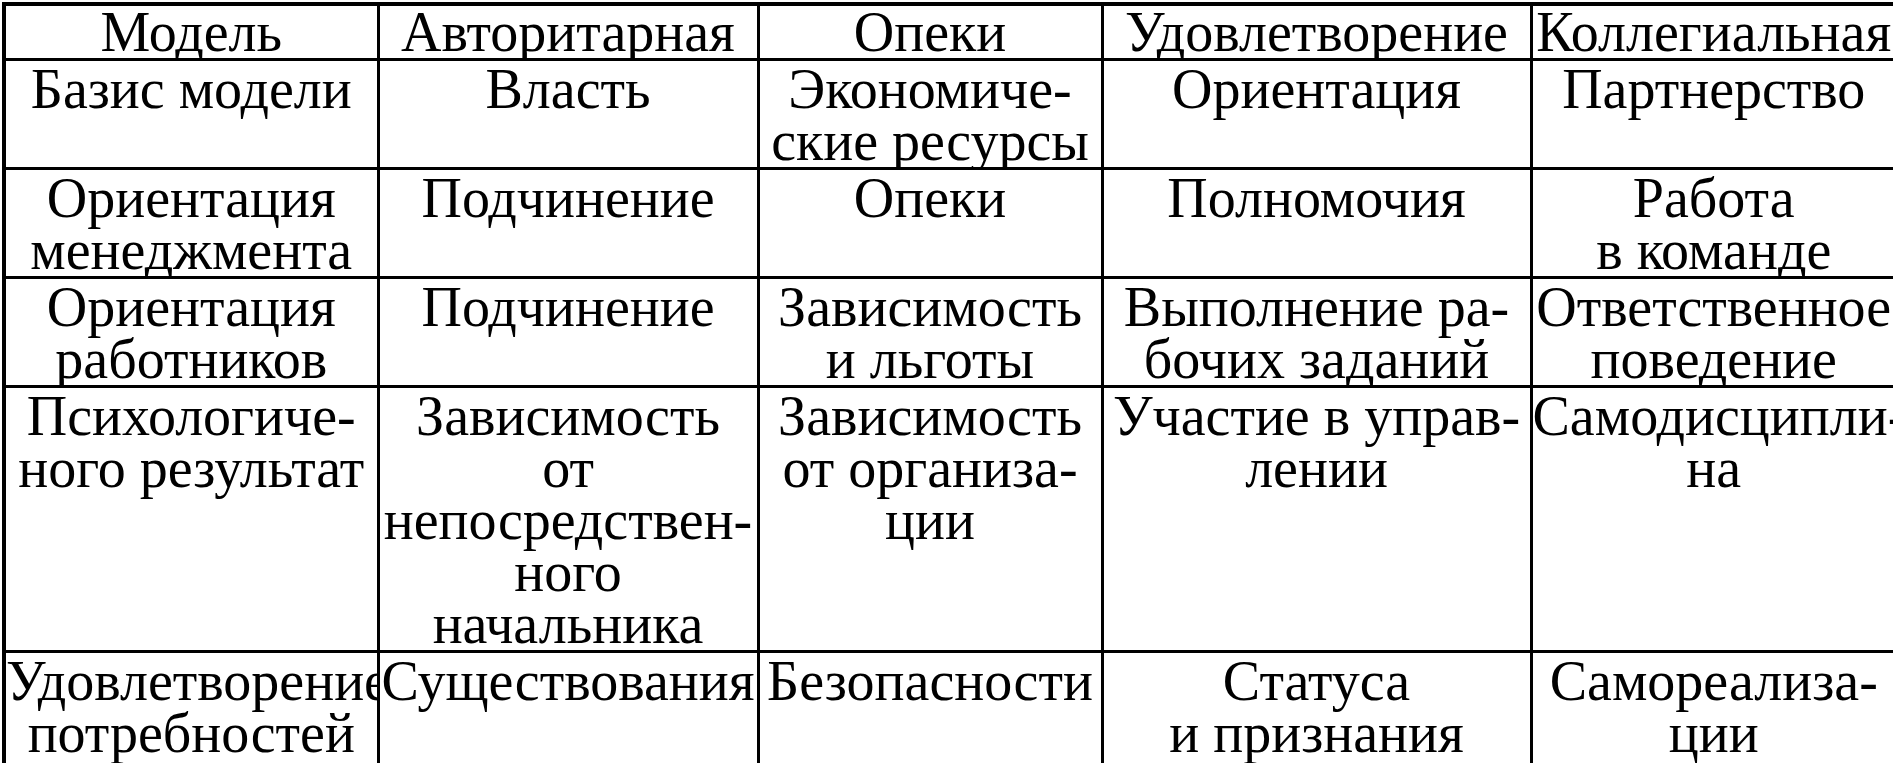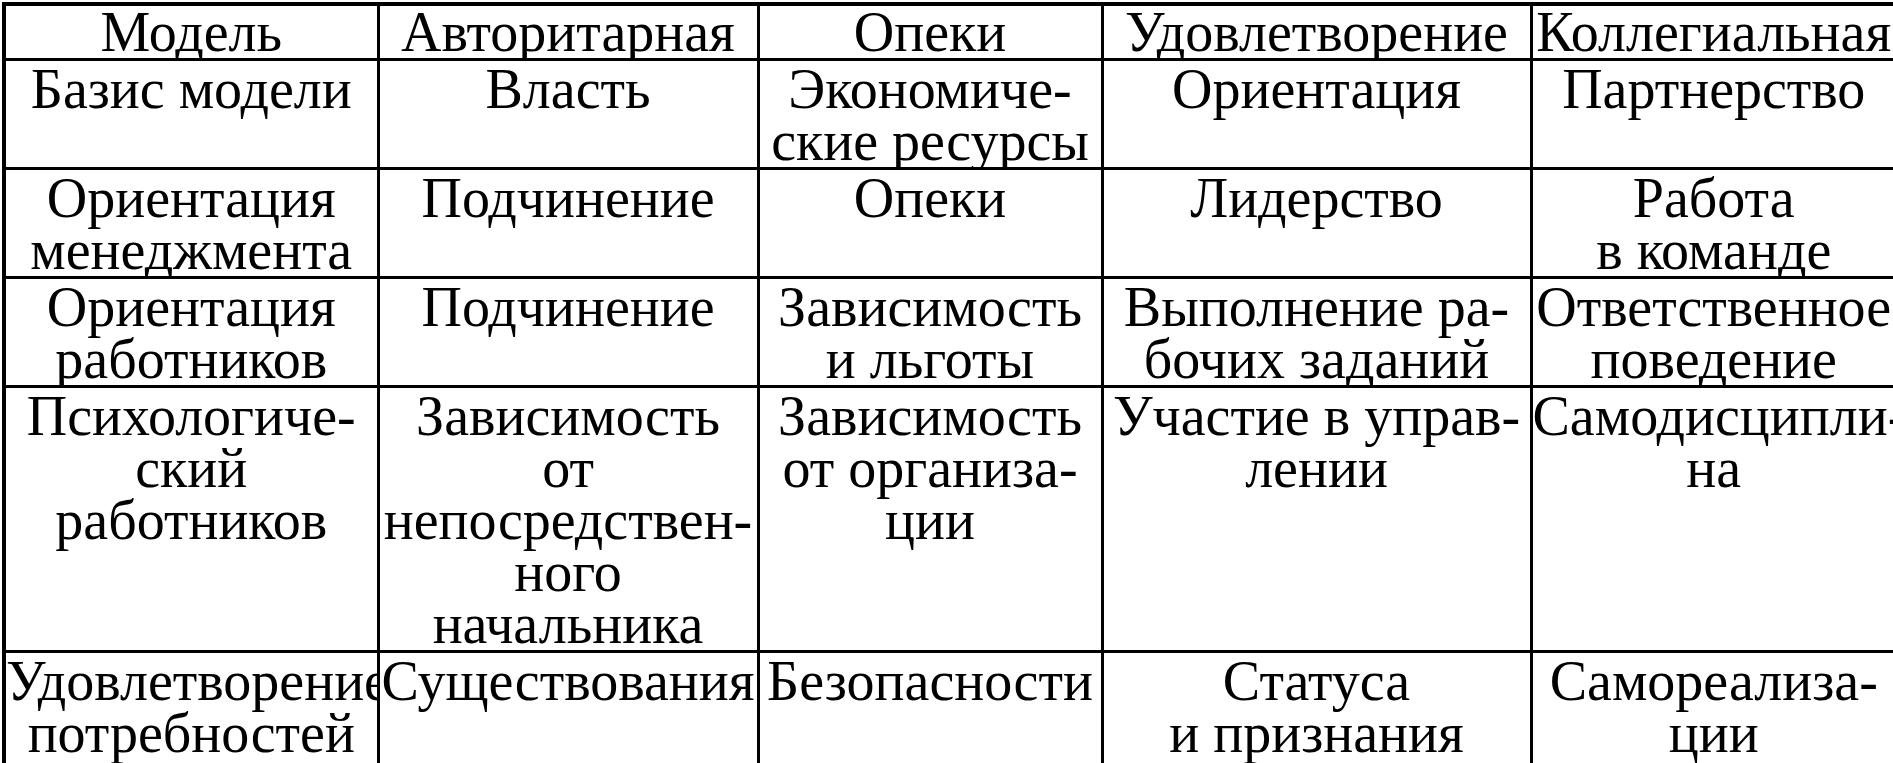--- a/index.html
+++ b/index.html
@@ -84,38 +84,38 @@
         <td>Экономиче-
 ские ресурсы</td>
         <td>Ориентация</td>
         <td>Партнерство</td>
       </tr>
       <tr class="row-2">
         <td>Ориентация
 менеджмента</td>
         <td>Подчинение</td>
         <td>Опеки</td>
-        <td>Лидерство</td>
+        <td>Полномочия</td>
         <td>Работа
 в команде</td>
       </tr>
       <tr class="row-3">
         <td>Ориентация
 работников</td>
         <td>Подчинение</td>
         <td>Зависимость
 и льготы</td>
         <td>Выполнение ра-
 бочих заданий</td>
         <td>Ответственное
 поведение</td>
       </tr>
       <tr class="row-4">
         <td>Психологиче-
-ский работников</td>
+ного результат</td>
         <td>Зависимость
 от непосредствен-
 ного начальника</td>
         <td>Зависимость
 от организа-
 ции</td>
         <td>Участие в управ-
 лении</td>
         <td>Самодисципли-
 на</td>

